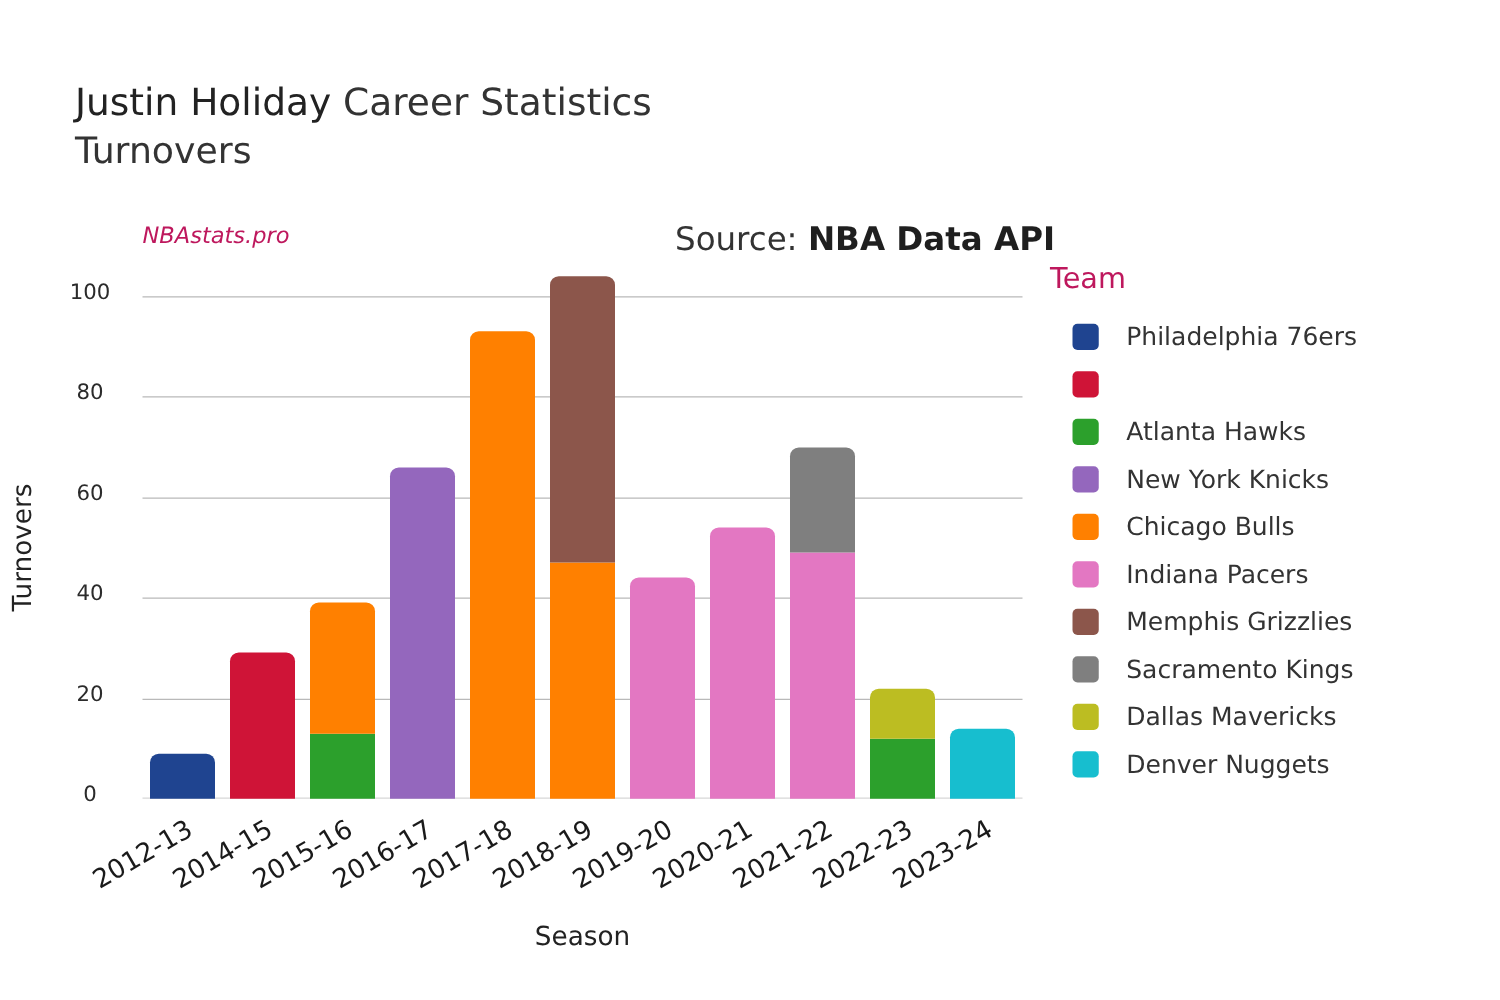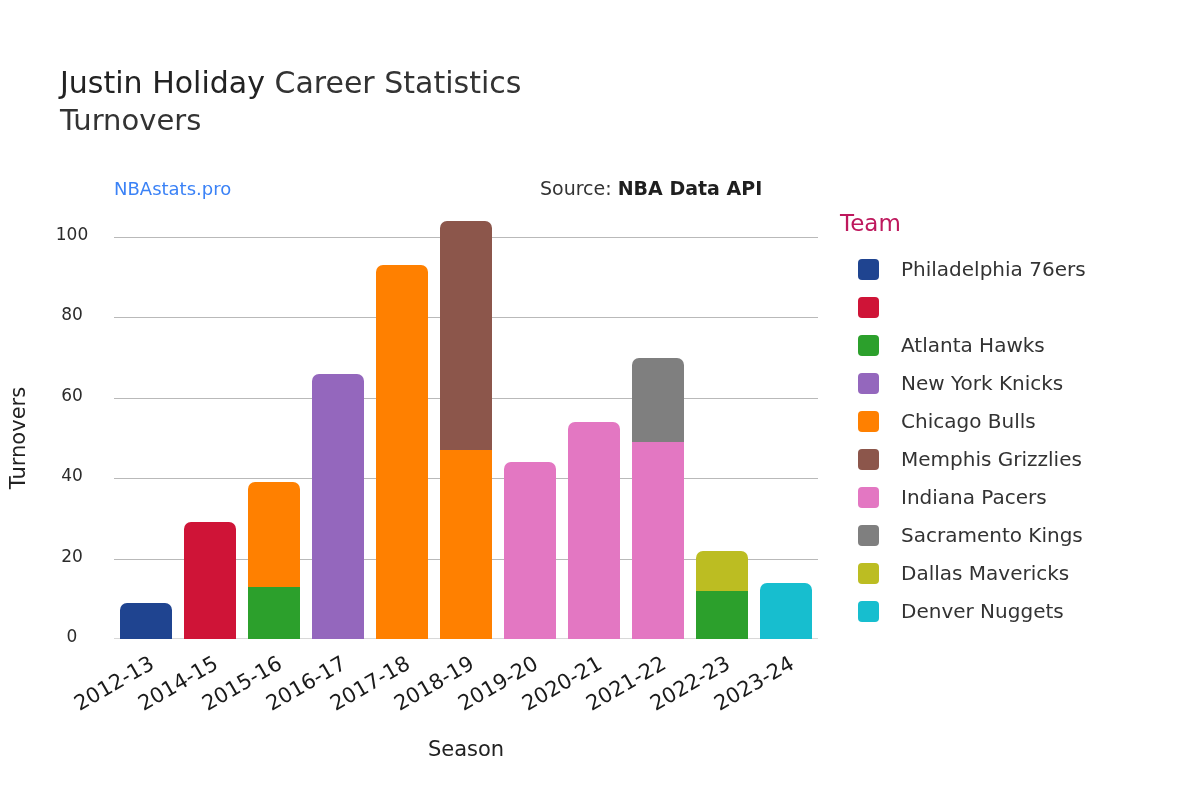--- a/index.html
+++ b/index.html
@@ -15,26 +15,26 @@
 
   
   .title-block { position: absolute; left: 60px; top: 64px; }
   .title-line1 { font-size: 30px; line-height: 38px; color: #333333; white-space: nowrap; }
   .title-line1 .bold { font-weight: normal; color: #222222; }
   .title-line2 { font-size: 29px; line-height: 36px; color: #333333; white-space: nowrap; }
 
   
   .watermark {
     position: absolute; left: 114px; top: 178px;
-    font-size: 18px; color: #3b82f6;
+    font-size: 18px; font-style: italic; color: #be185d;
     white-space: nowrap;
   }
   .source {
     position: absolute; left: 540px; top: 177px;
-    font-size: 19px; color: #333333; white-space: nowrap;
+    font-size: 26px; color: #333333; white-space: nowrap;
   }
   .source .bold { font-weight: bold; color: #1f1f1f; }
 
   
   .plot-wrap { position: absolute; left: 114px; top: 237px; width: 704px; height: 402px; }
   .gridline {
     position: absolute; left: 0; width: 704px; height: 1px;
     background: #b9b9b9;
   }
   .axis-base {
@@ -193,28 +193,28 @@
         </div>
         <div class="legend-item">
           <span class="swatch" style="background: rgb(148, 103, 189);"></span>
           <span class="legend-label">New York Knicks</span>
         </div>
         <div class="legend-item">
           <span class="swatch" style="background: rgb(255, 128, 0);"></span>
           <span class="legend-label">Chicago Bulls</span>
         </div>
         <div class="legend-item">
+          <span class="swatch" style="background: rgb(227, 119, 194);"></span>
+          <span class="legend-label">Indiana Pacers</span>
+        </div>
+        <div class="legend-item">
           <span class="swatch" style="background: rgb(140, 86, 75);"></span>
           <span class="legend-label">Memphis Grizzlies</span>
         </div>
         <div class="legend-item">
-          <span class="swatch" style="background: rgb(227, 119, 194);"></span>
-          <span class="legend-label">Indiana Pacers</span>
-        </div>
-        <div class="legend-item">
           <span class="swatch" style="background: rgb(127, 127, 127);"></span>
           <span class="legend-label">Sacramento Kings</span>
         </div>
         <div class="legend-item">
           <span class="swatch" style="background: rgb(188, 189, 34);"></span>
           <span class="legend-label">Dallas Mavericks</span>
         </div>
         <div class="legend-item">
           <span class="swatch" style="background: rgb(23, 190, 207);"></span>
           <span class="legend-label">Denver Nuggets</span>

